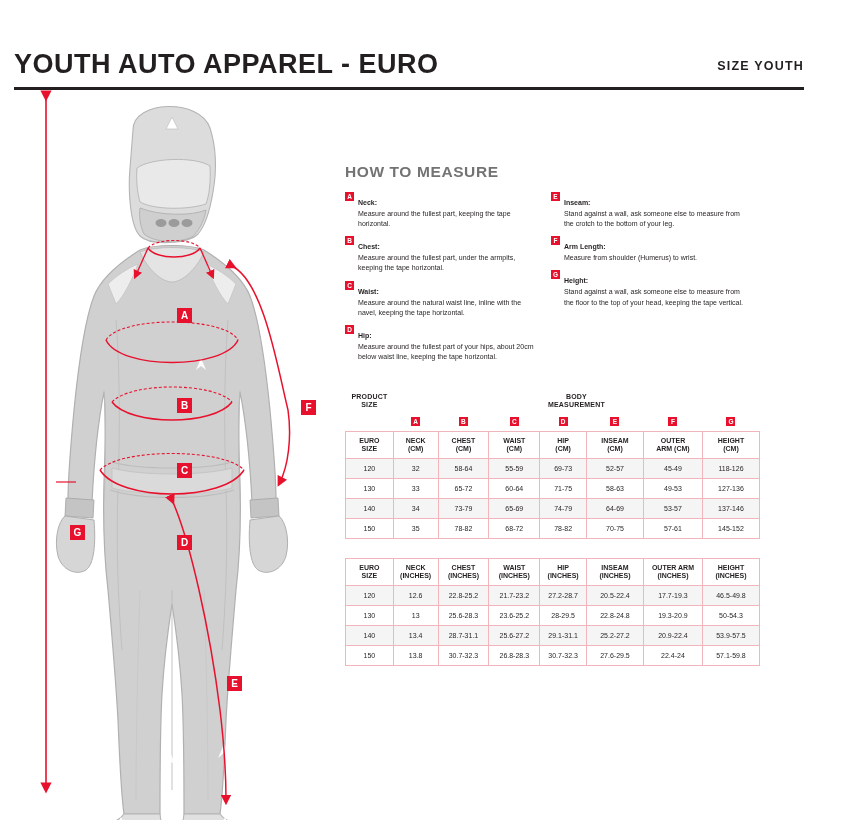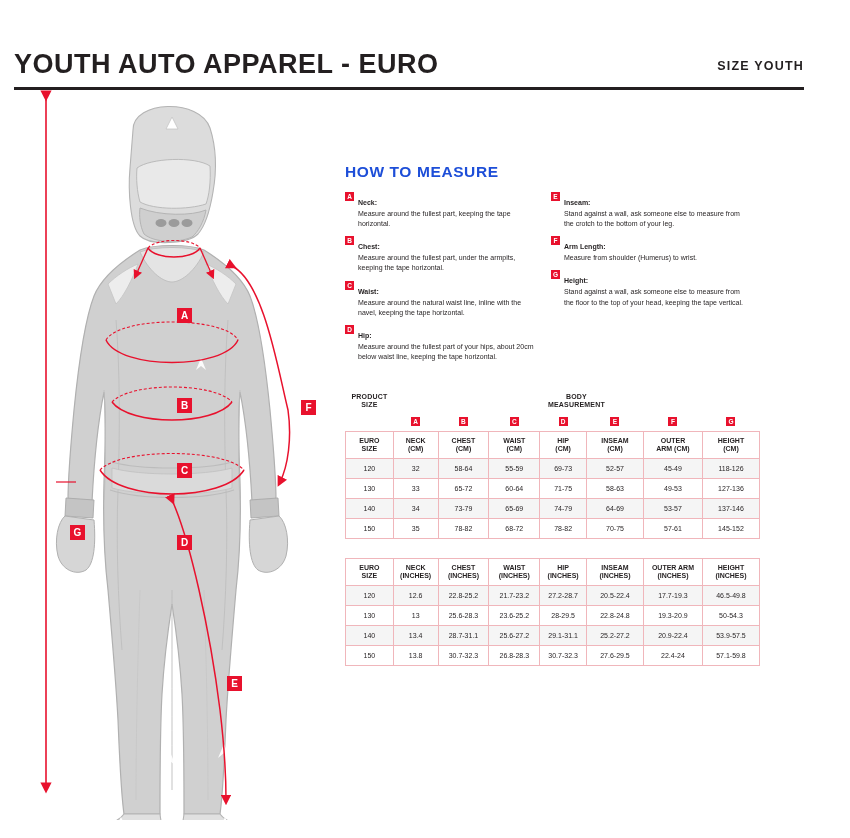--- a/index.html
+++ b/index.html
@@ -89,21 +89,21 @@
   .howto {
     position: absolute;
     left: 345px;
     top: 163px;
     width: 400px;
   }
   .howto-title {
     font-size: 15.5px;
     font-weight: bold;
     letter-spacing: 0.6px;
-    color: #1d4ed8;
+    color: #737373;
     margin-bottom: 10px;
   }
   .howto-cols {
     display: flex;
     gap: 12px;
   }
   .howto-col { width: 196px; }
   .howto-item {
     position: relative;
     padding-left: 13px;

